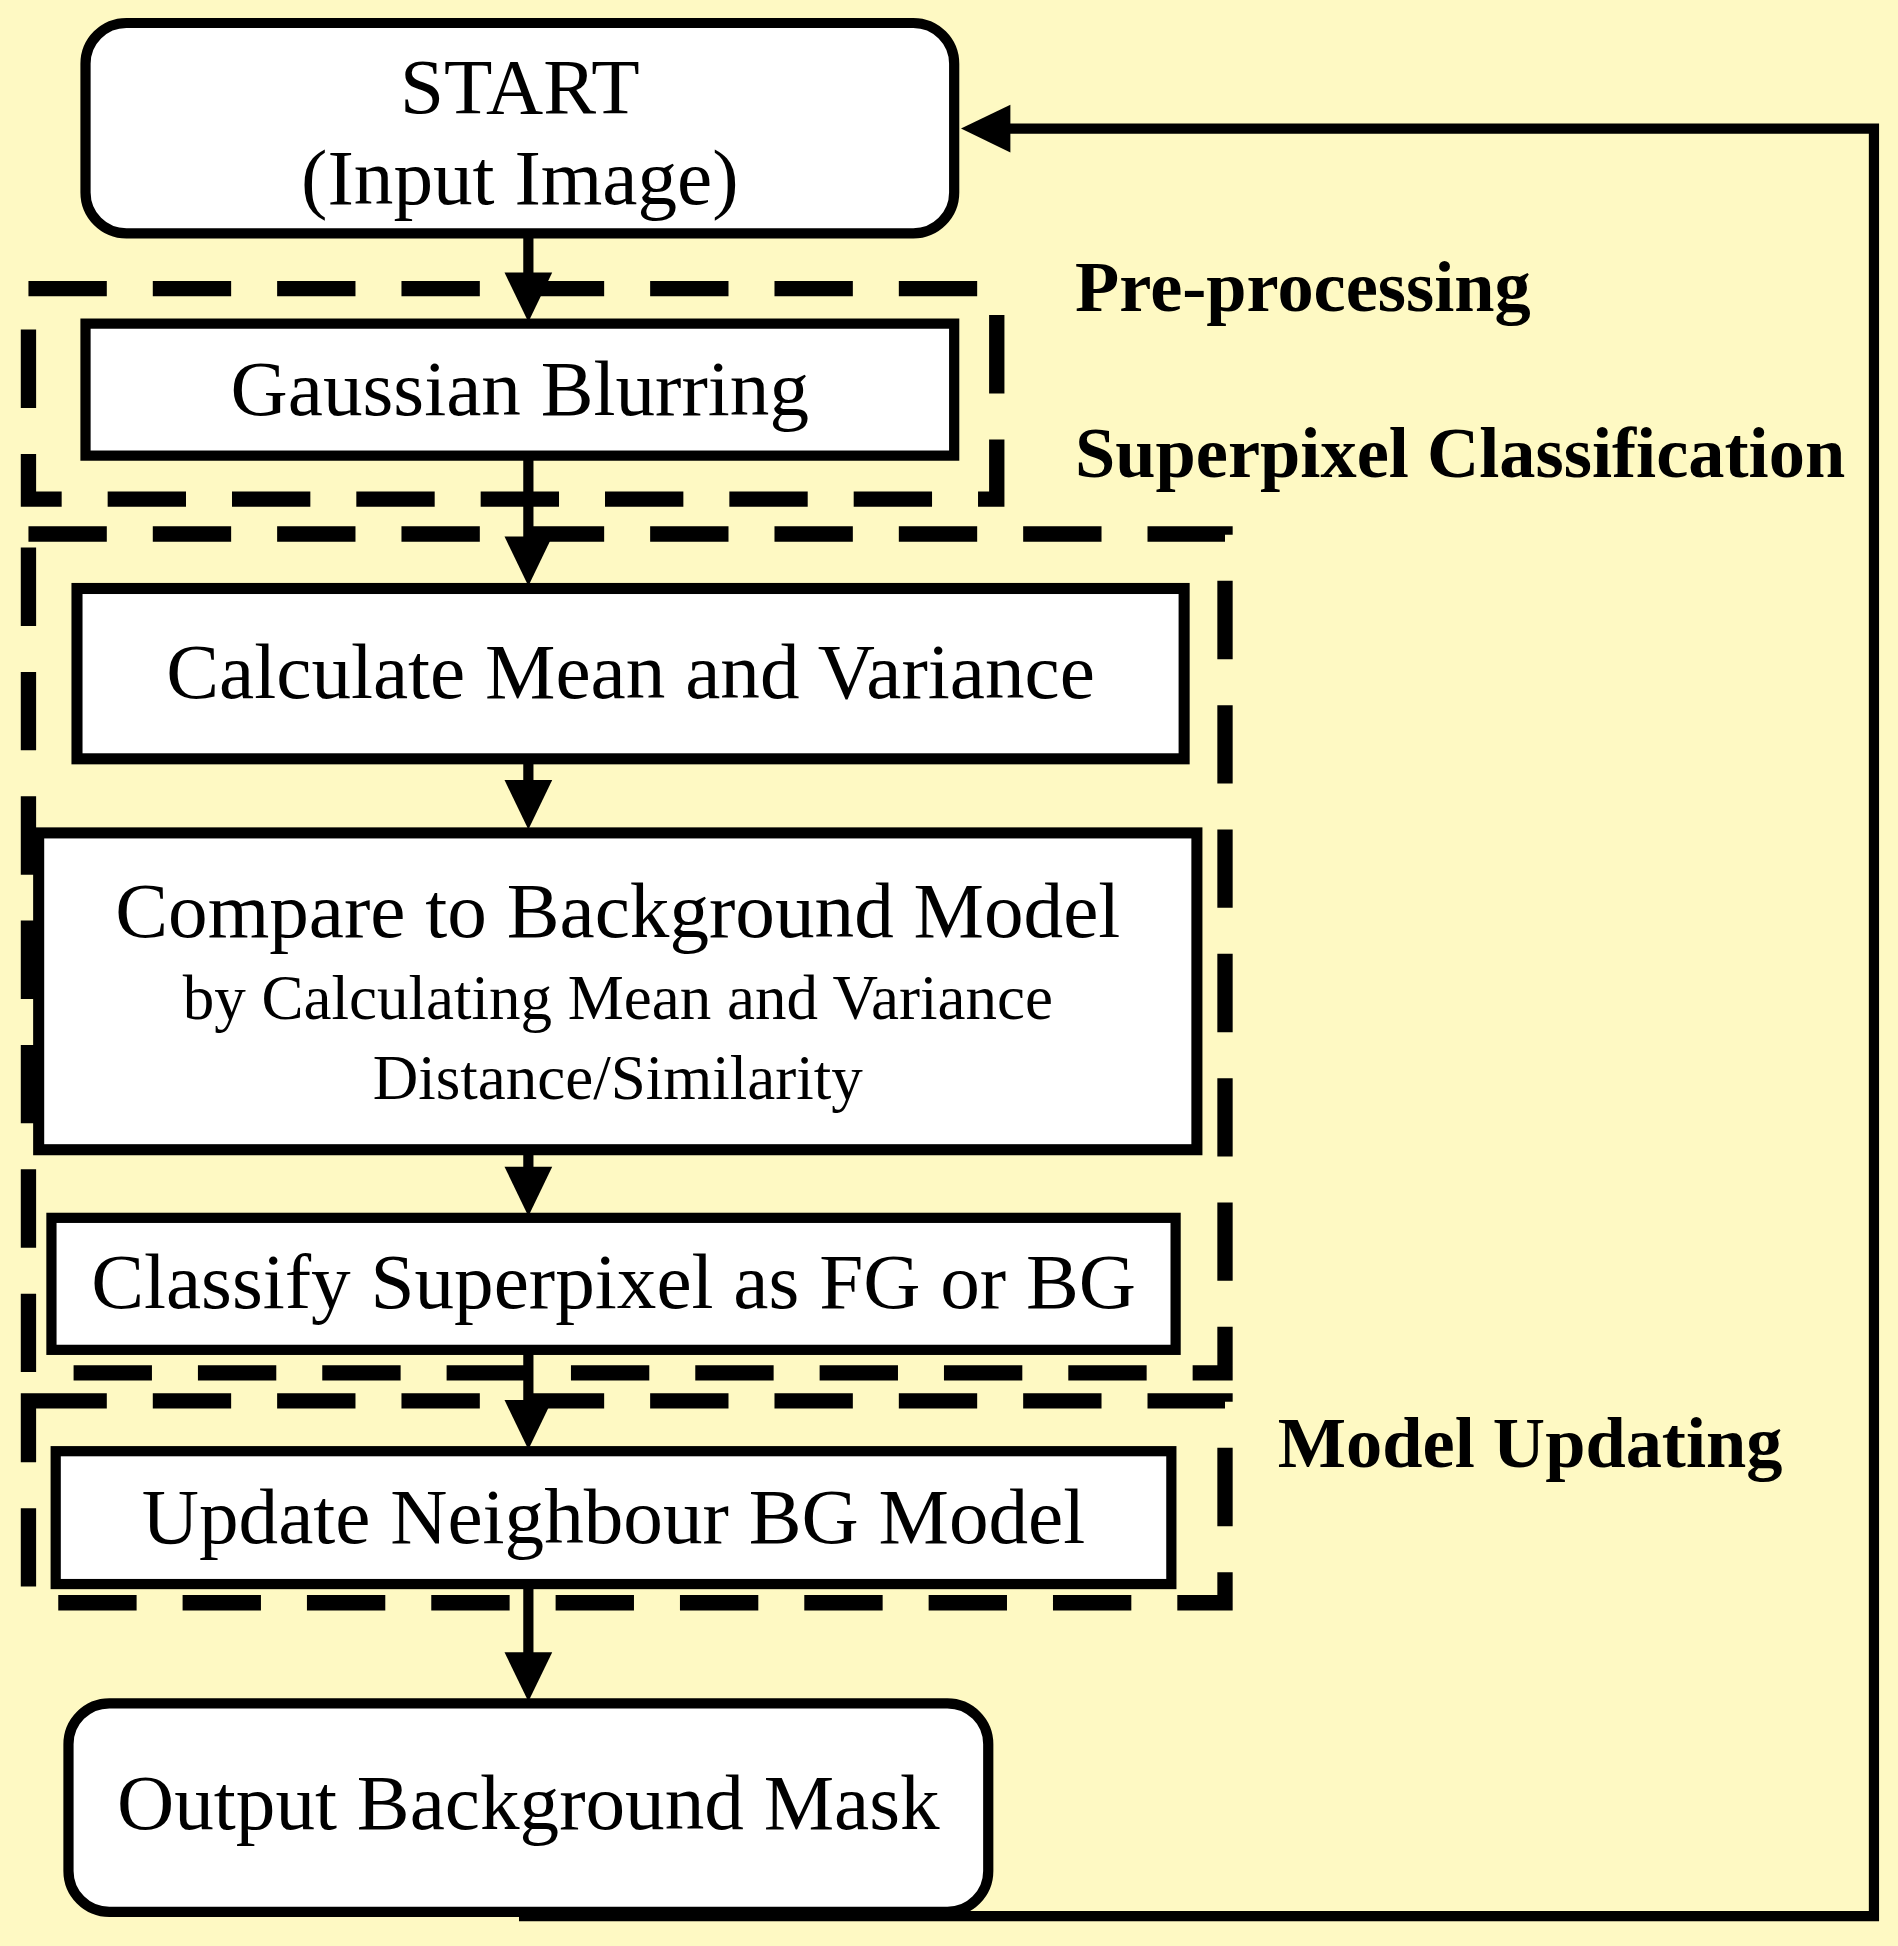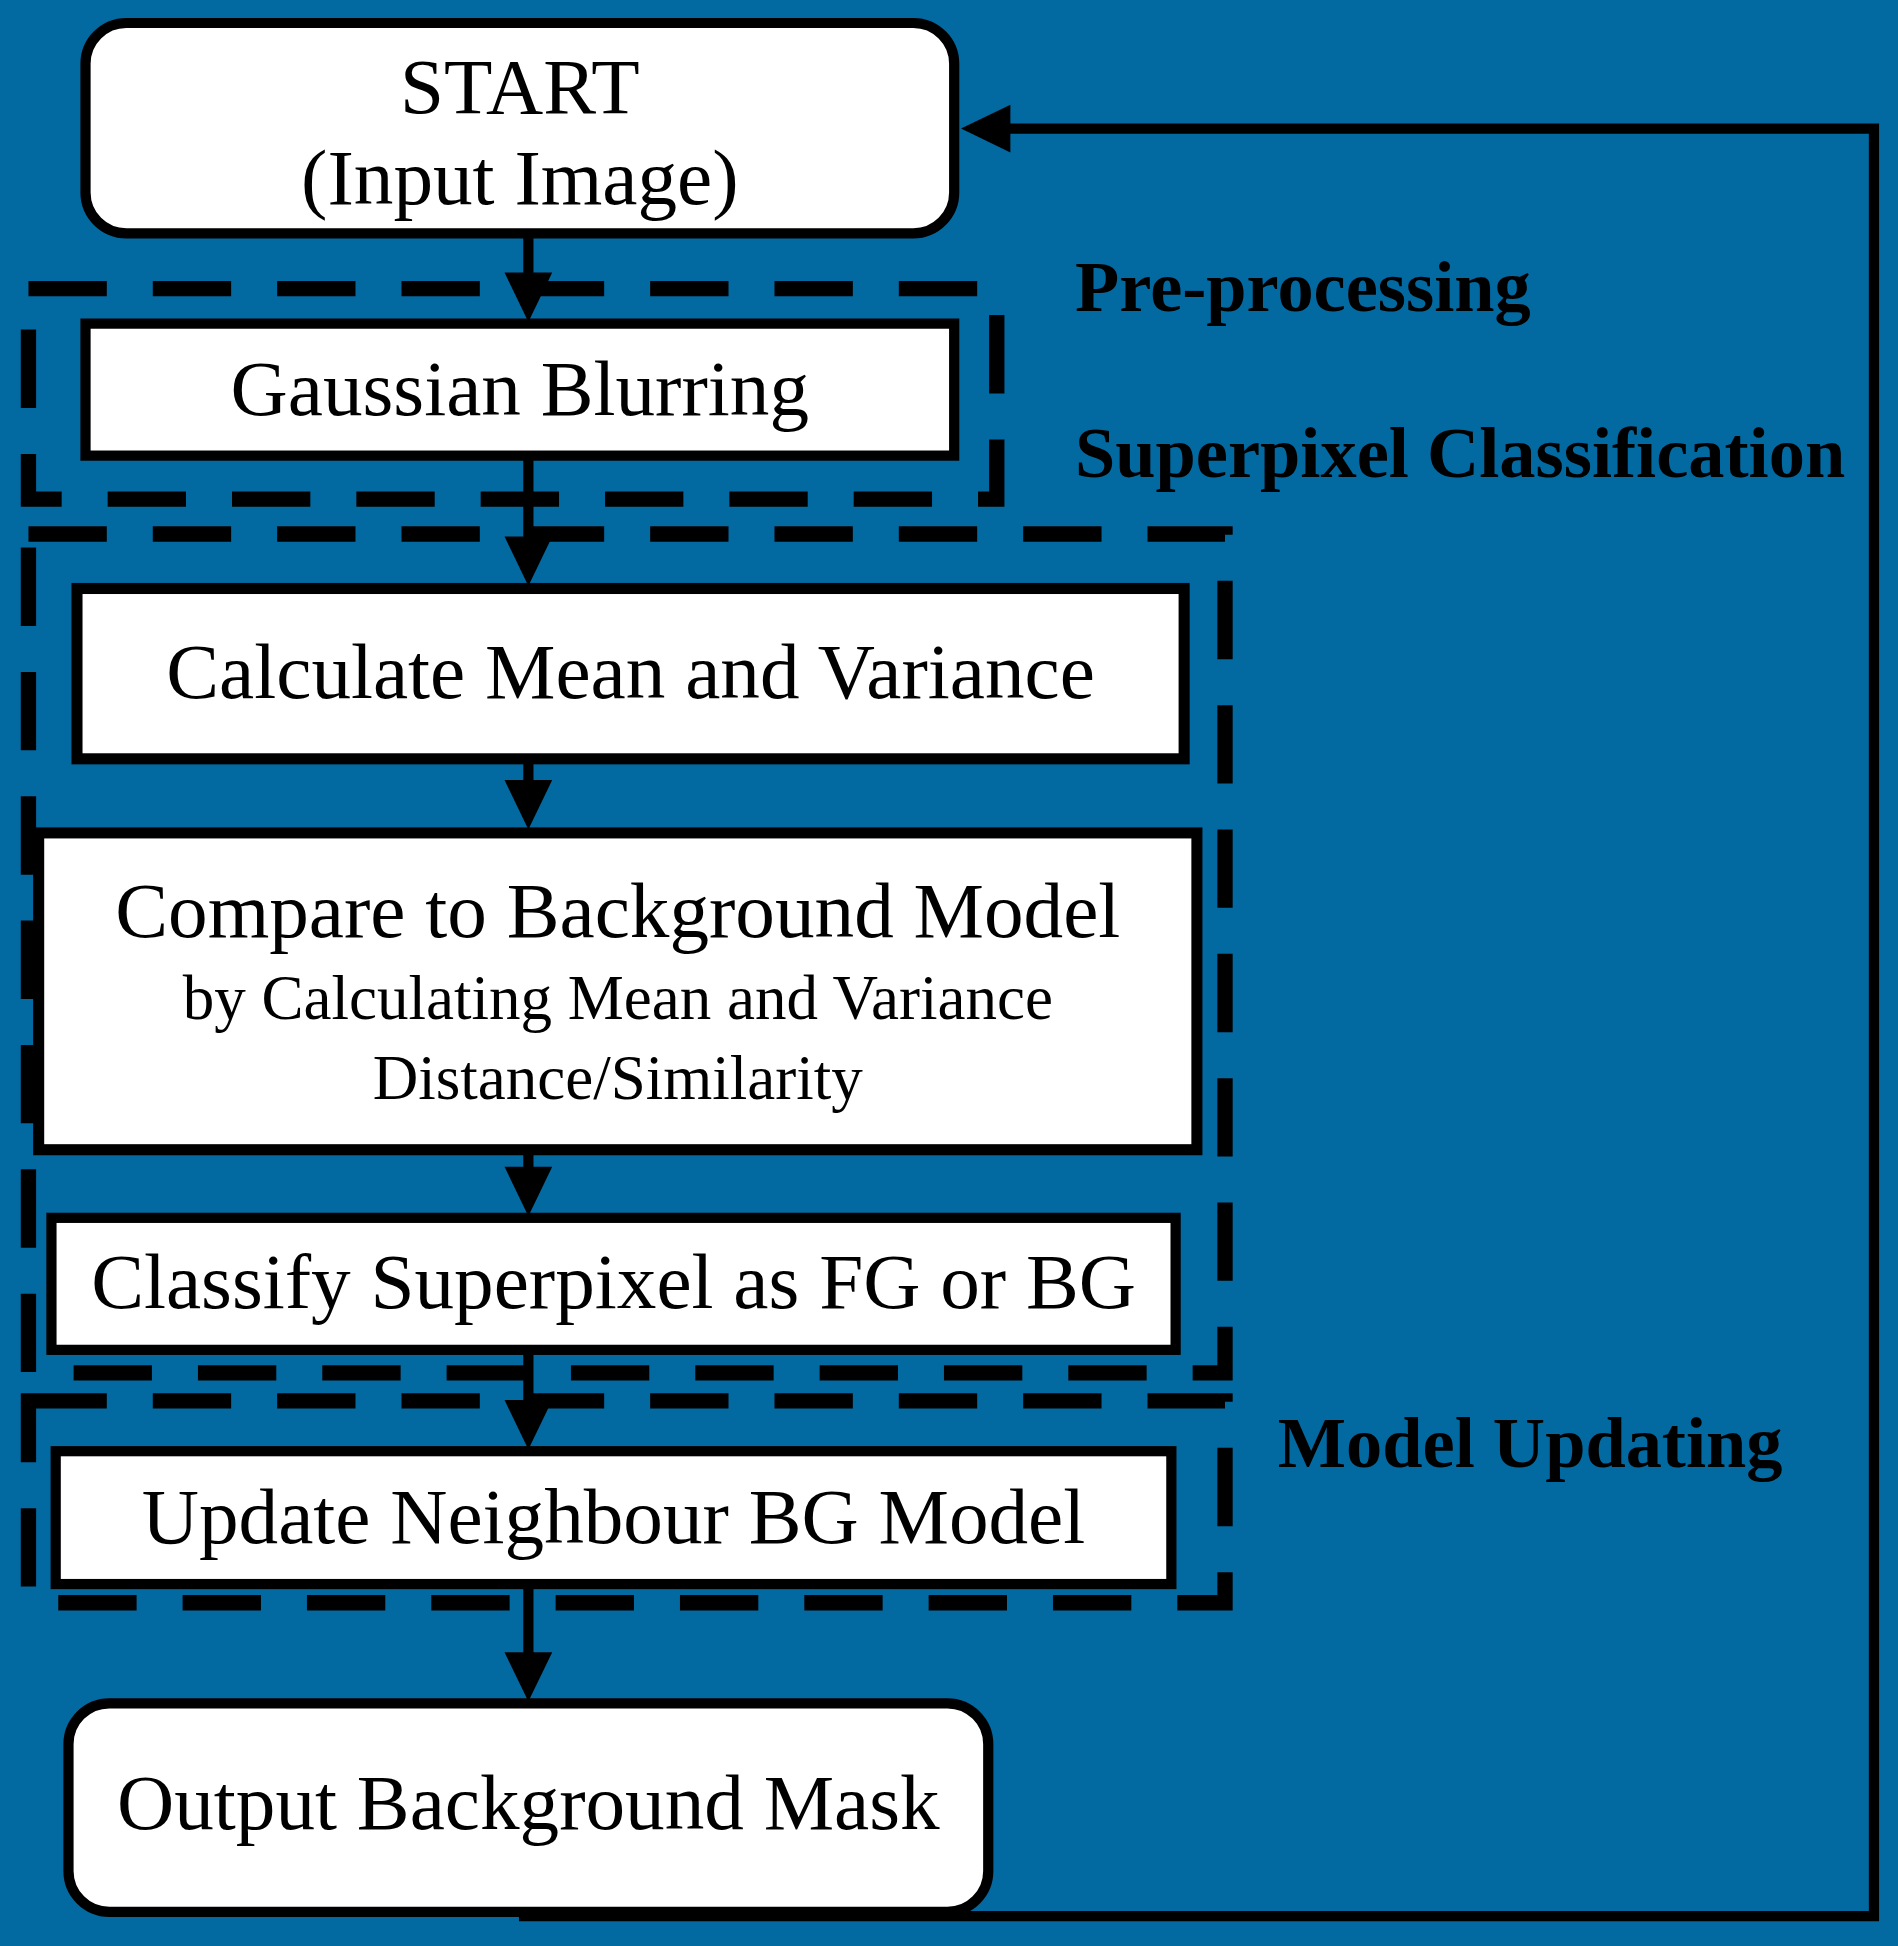--- a/index.html
+++ b/index.html
@@ -4,21 +4,21 @@
 <style>
   html, body {
     margin: 0;
     padding: 0;
     background: #ffffff;
   }
   .stage {
     position: relative;
     width: 1899px;
     height: 1946px;
-    background: #0369a1;
+    background: #fef9c3;
   }
   svg { display: block; }
   .node {
     fill: #ffffff;
     stroke: #000000;
     stroke-width: 12;
   }
   .node-thick { stroke-width: 13; }
   .dashed {
     fill: none;

